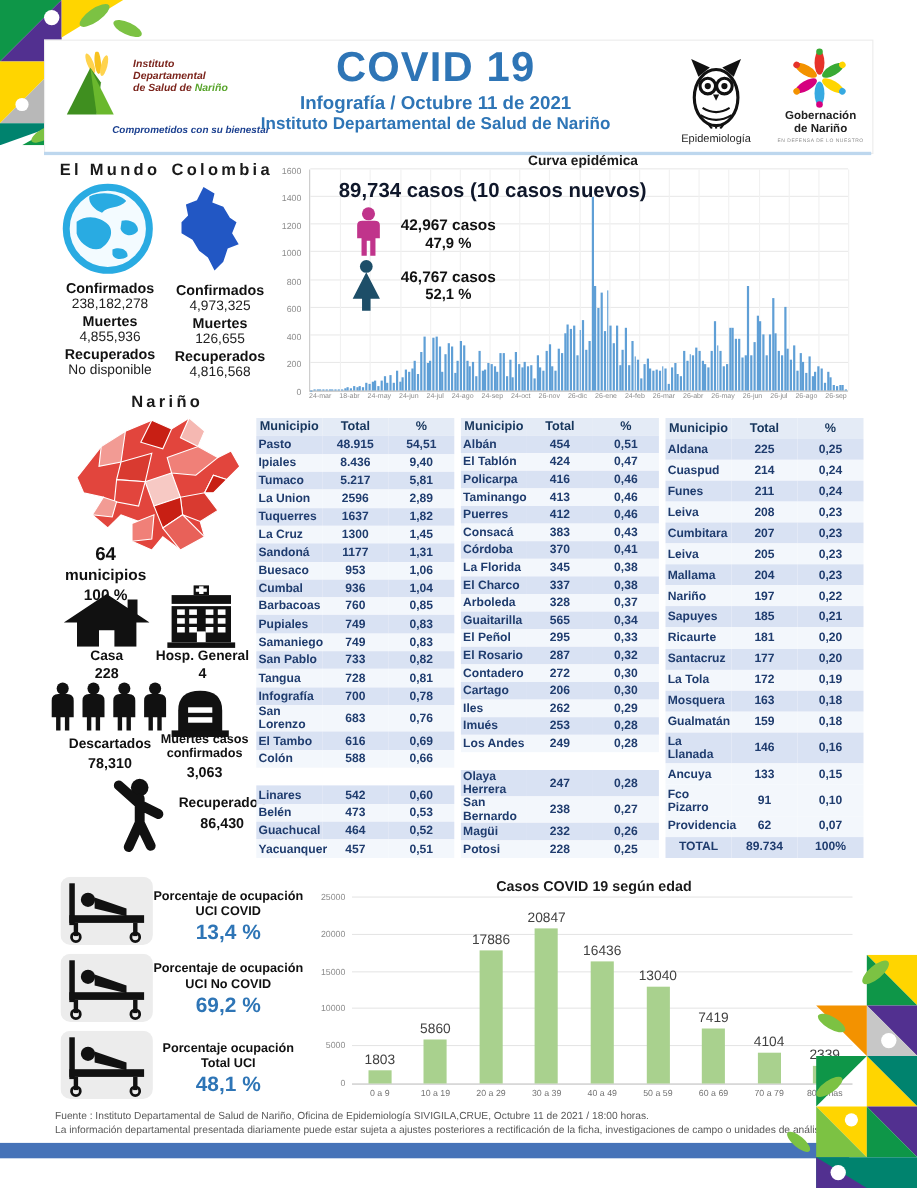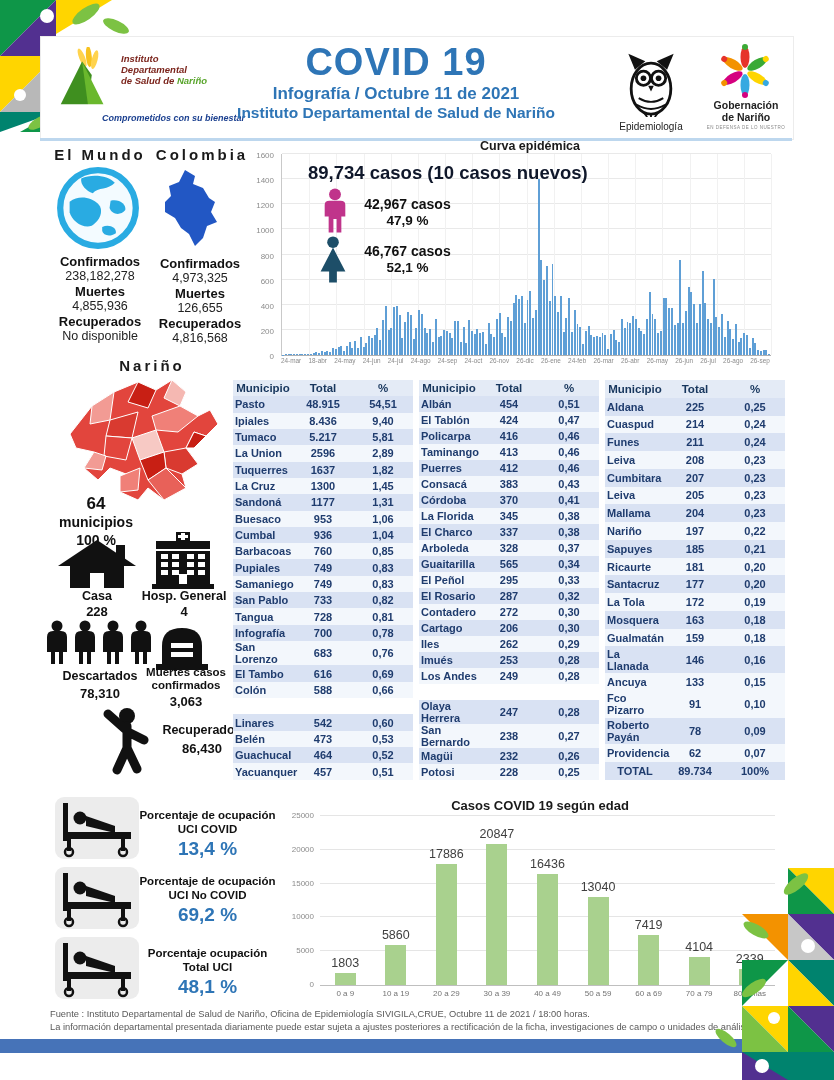--- a/index.html
+++ b/index.html
@@ -876,25 +876,20 @@
         <tr class="odd">
           <td class="c0">Ancuya</td>
           <td class="c1">133</td>
           <td class="c2">0,15</td>
         </tr>
         <tr class="odd">
           <td class="c0">Fco Pizarro</td>
           <td class="c1">91</td>
           <td class="c2">0,10</td>
         </tr>
-        <tr class="even">
-          <td class="c0">Roberto Payán</td>
-          <td class="c1">78</td>
-          <td class="c2">0,09</td>
-        </tr>
         <tr class="odd">
           <td class="c0">Providencia</td>
           <td class="c1">62</td>
           <td class="c2">0,07</td>
         </tr>
         <tr class="total">
           <td class="c0">TOTAL</td>
           <td class="c1">89.734</td>
           <td class="c2">100%</td>
         </tr>

